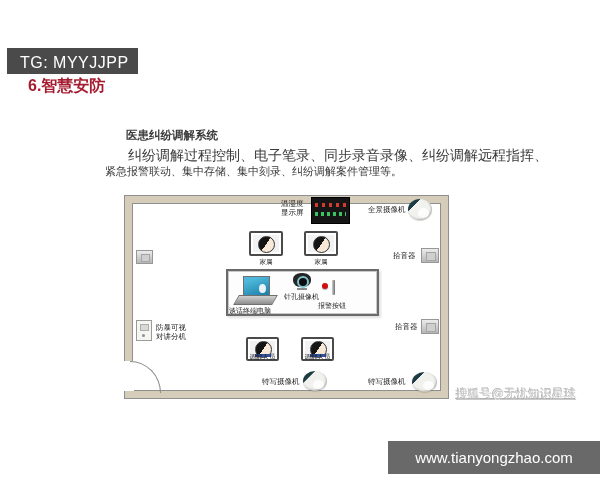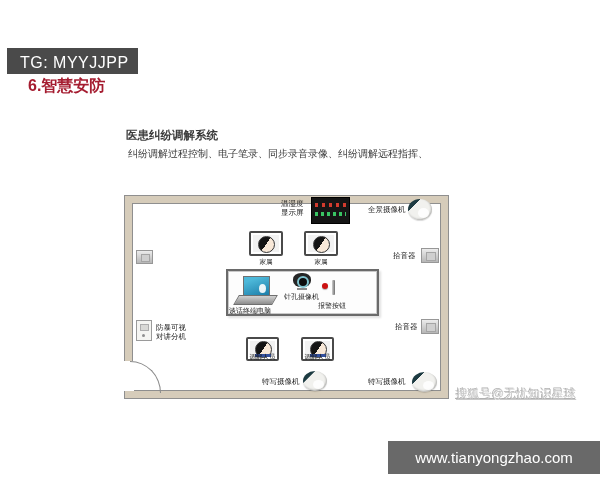--- a/index.html
+++ b/index.html
@@ -12,21 +12,21 @@
     position:absolute;left:7px;top:9px;width:131px;height:26px;background:#4a4a4a;
     color:#ffffff;font-size:16px;line-height:30px;padding-left:13px;box-sizing:border-box;
     letter-spacing:0.5px;
     margin-top:39px;
   }
   .page-title{
     position:absolute;left:28px;top:76px;font-size:16px;font-weight:bold;color:#a51c30;text-align:right;
   }
   
   .sys-title{position:absolute;left:105px;top:128px;font-size:11.5px;font-weight:bold;color:#3a3a3a;margin-left:21px;}
-  .desc1{position:absolute;left:128px;top:147px;font-size:10px;color:#3a3a3a;white-space:nowrap;text-align:right;}
+  .desc1{position:absolute;left:128px;top:147px;font-size:14px;color:#3a3a3a;white-space:nowrap;text-align:right;}
   .desc2{position:absolute;left:105px;top:164px;font-size:11px;color:#3a3a3a;white-space:nowrap;}
   
   .room{
     position:absolute;left:125px;top:196px;width:323px;height:202px;box-sizing:border-box;
     border:7px solid #d6ccba;outline:1px solid #8f8f8f;box-shadow:inset 0 0 0 1px #8f8f8f;
     background:#ffffff;
   }
   .door-gap{position:absolute;left:123px;top:361px;width:11px;height:30px;background:#ffffff;}
   .door-arc{
     position:absolute;left:130px;top:361px;width:30px;height:31px;
@@ -90,20 +90,21 @@
 </head>
 <body>
 
 <div id="canvas">
 
   <div class="tg-badge">TG: MYYJJPP</div>
   <div class="page-title">6.智慧安防</div>
 
   <div class="sys-title">医患纠纷调解系统</div>
   <div class="desc1">纠纷调解过程控制、电子笔录、同步录音录像、纠纷调解远程指挥、</div>
+  <div class="desc2">紧急报警联动、集中存储、集中刻录、纠纷调解案件管理等。</div>
 
   <div class="room"></div>
   <div class="door-gap"></div>
   <div class="door-arc"></div>
 
   <div class="lbl two" style="left:281px;top:199px;">
     <span>温湿度</span>
     <span>显示屏</span>
   </div>
   <div class="led-panel">

